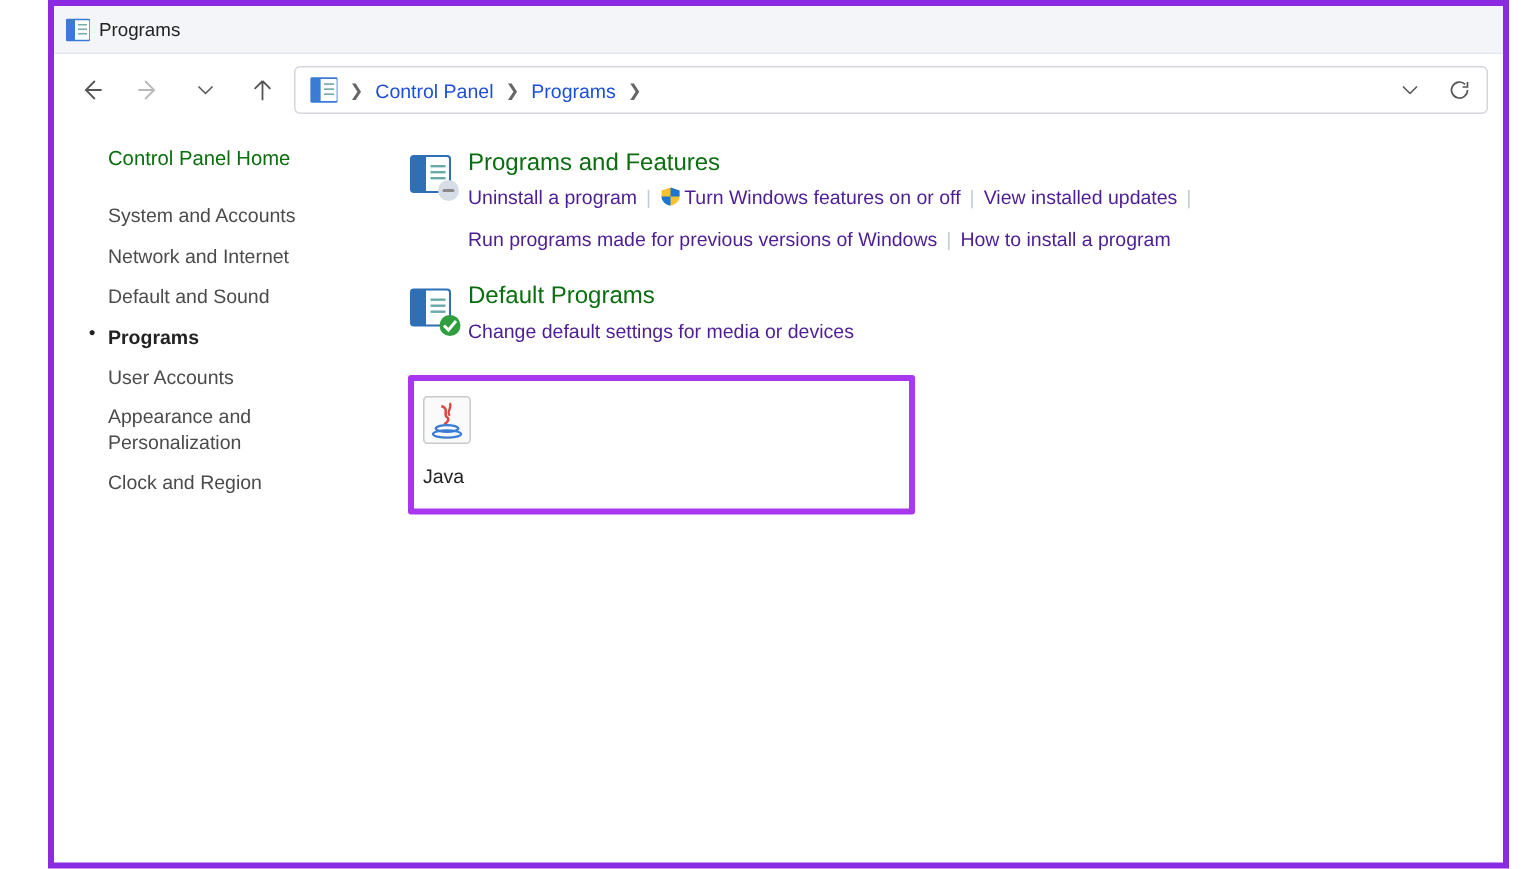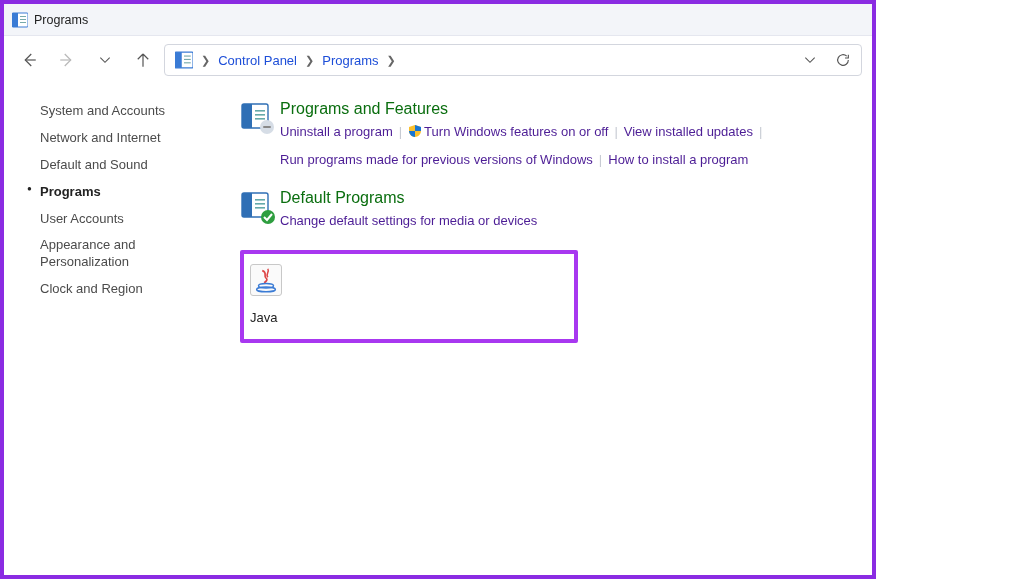--- a/index.html
+++ b/index.html
@@ -4,26 +4,27 @@
 <style>
   * { box-sizing: border-box; }
   body {
     margin: 0;
     font-family: "Segoe UI", Tahoma, sans-serif;
     font-size: 13px;
     color: #222;
     background: #fff;
   }
   .frame {
-    width: 876px;
+    width: 974px;
     height: 579px;
     border: 4px solid #8a2be2;
     position: relative;
     background: #fff;
     overflow: hidden;
+    margin-left: 32px;
   }
   .titlebar {
     height: 32px;
     background: #f3f5f9;
     display: flex;
     align-items: center;
     padding-left: 8px;
     border-bottom: 1px solid #e5e7ef;
   }
   .titlebar .title-icon {
@@ -208,20 +209,21 @@
               <path d="M20 4 V9 H15" stroke="#555" stroke-width="1.7" fill="none"></path>
             </svg>
         </span>
       </span>
     </div>
   </div>
 
   <div class="content">
 
     <nav class="sidebar">
+      <div class="home">Control Panel Home</div>
       <ul id="sidebar-list">
           <li>System and Accounts</li>
           <li>Network and Internet</li>
           <li>Default and Sound</li>
           <li class="active">Programs</li>
           <li>User Accounts</li>
           <li>Appearance and Personalization</li>
           <li>Clock and Region</li>
         </ul>
     </nav>

